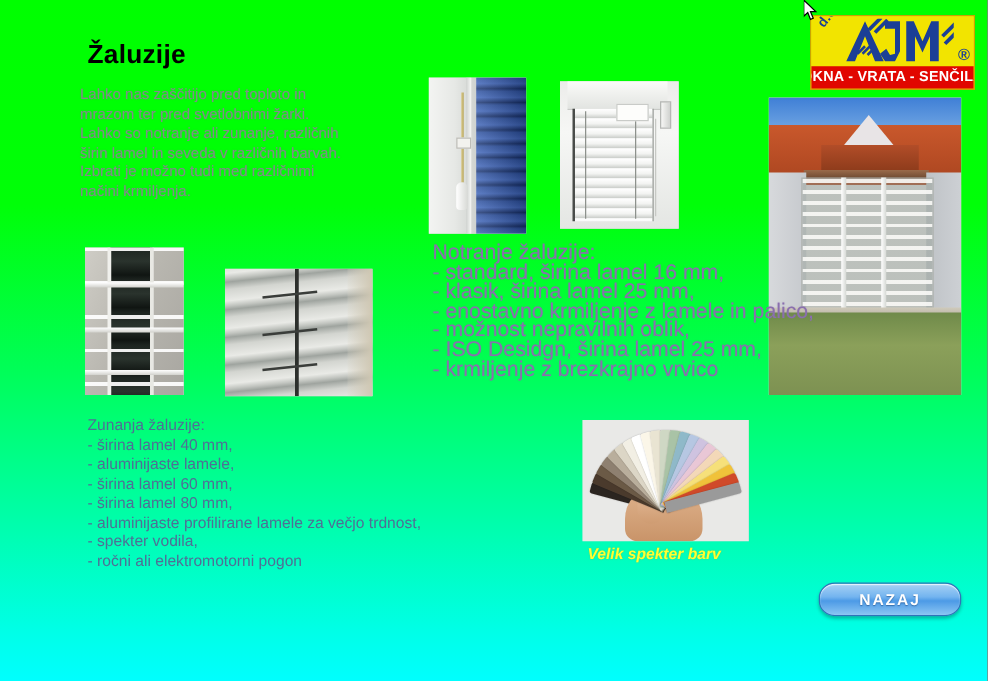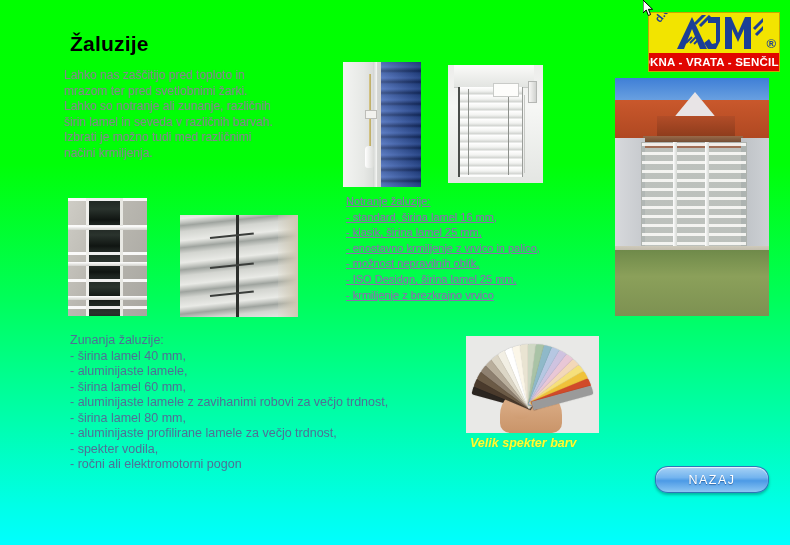--- a/index.html
+++ b/index.html
@@ -254,26 +254,25 @@
     position: absolute; left: 44px; bottom: 14px; width: 22px; height: 32px;
     background: linear-gradient(to bottom,#e8c1a0,#cf9c72);
     border-radius: 11px;
   }
 
   
   .mid-list {
     position: absolute;
     left: 346px;
     top: 194px;
-    font-size: 11px;
+    font-size: 17px;
     line-height: 15.6px;
     color: #8a6fae;
     text-shadow: 0 0 1px rgba(138,111,174,0.45);
     white-space: nowrap;
-    text-decoration: underline;
   }
 
   
   .low-list {
     position: absolute;
     left: 70px;
     top: 333px;
     font-size: 12.5px;
     line-height: 15.5px;
     color: #4f6f96;
@@ -304,21 +303,21 @@
     background: linear-gradient(to bottom, #a8d2f5 0%, #73b4ef 42%, #4c9ae6 55%, #8cc6f3 100%);
     border: 1px solid #2f74b8;
     box-shadow: 0 2px 3px rgba(0,0,0,0.28), inset 0 1px 1px rgba(255,255,255,0.8);
     display: flex;
     align-items: center;
     justify-content: center;
     cursor: pointer;
   }
   .nazaj span {
     font-size: 12.5px;
-    font-weight: normal;
+    font-weight: bold;
     letter-spacing: 1.5px;
     color: #ffffff;
     text-shadow: 0 1px 1px rgba(30,80,140,0.7);
   }
   .nazaj::before {
     content: "";
     position: absolute;
     left: -6px; top: 3px;
     width: 14px; height: 19px;
     background: linear-gradient(to bottom,#8fc4f2,#3f8fe0);
@@ -457,32 +456,31 @@
       <div class="mullion" style="left:90px"></div>
       <div class="path"></div>
       <div class="grass"></div>
     </div>
   </div>
 
   <div class="mid-list">
     <div>Notranje žaluzije:</div>
     <div>- standard, širina lamel 16 mm,</div>
     <div>- klasik, širina lamel 25 mm,</div>
-    <div>- enostavno krmiljenje z vrvico in palico,</div>
+    <div>- enostavno krmiljenje z lamele in palico,</div>
     <div>- možnost nepravilnih oblik,</div>
     <div>- ISO Desidgn, širina lamel 25 mm,</div>
     <div>- krmiljenje z brezkrajno vrvico</div>
   </div>
 
   <div class="low-list">
     <div>Zunanja žaluzije:</div>
     <div>- širina lamel 40 mm,</div>
     <div>- aluminijaste lamele,</div>
     <div>- širina lamel 60 mm,</div>
-    <div>- aluminijaste lamele z zavihanimi robovi za večjo trdnost,</div>
     <div>- širina lamel 80 mm,</div>
     <div>- aluminijaste profilirane lamele za večjo trdnost,</div>
     <div>- spekter vodila,</div>
     <div>- ročni ali elektromotorni pogon</div>
   </div>
 
   <div class="photo" id="photo-colors">
     <div class="inner">
       <div class="bg"></div>
       <div class="fan" id="colour-fan">

